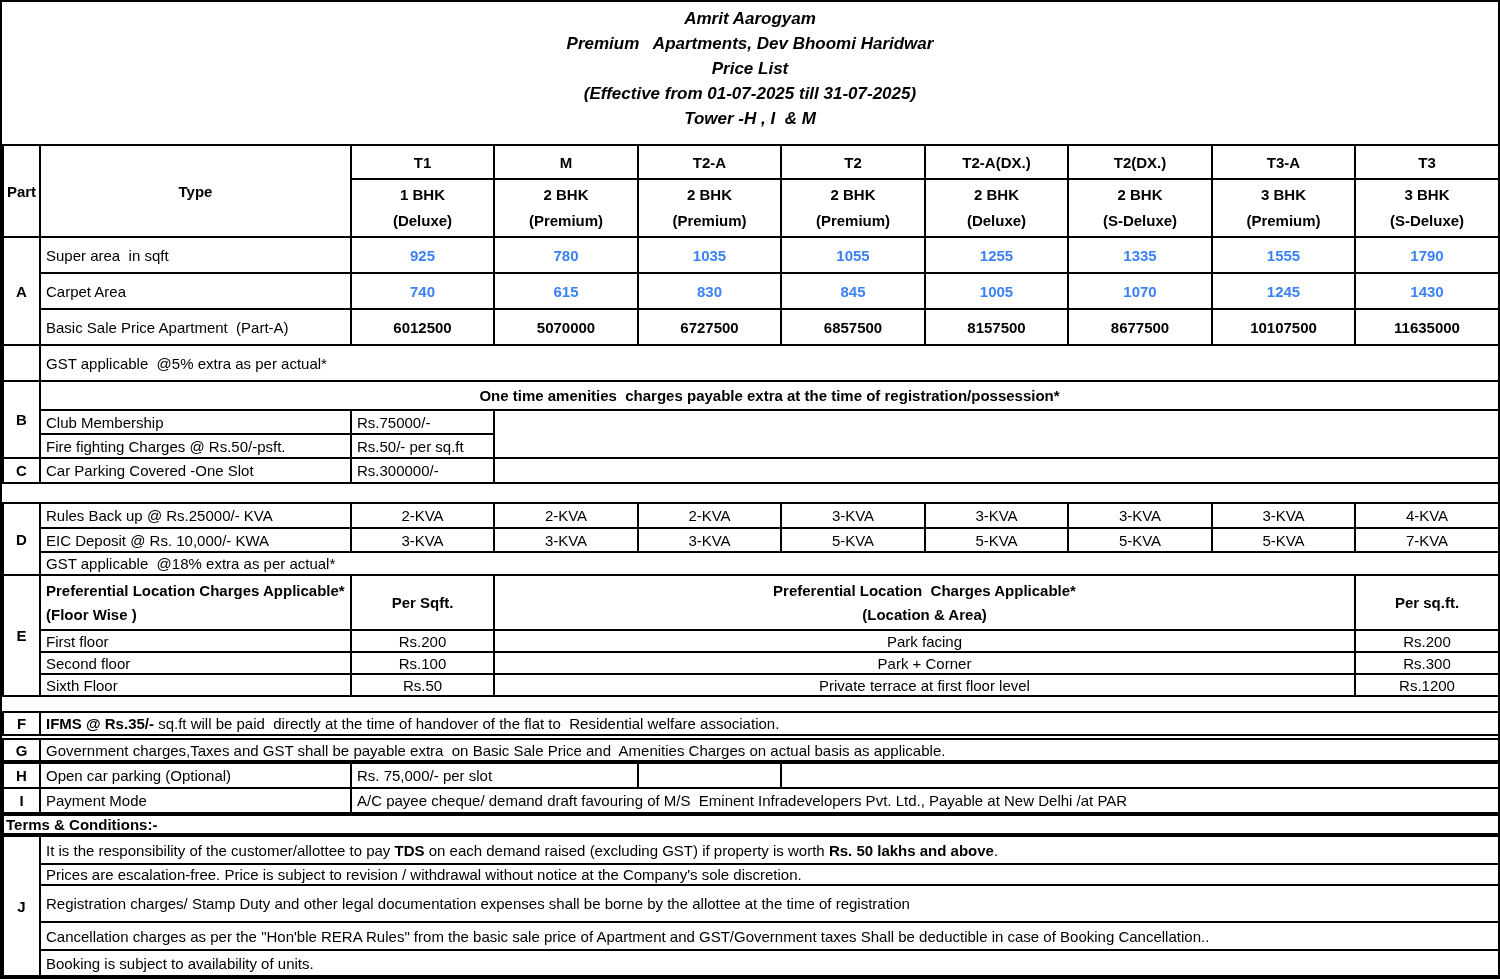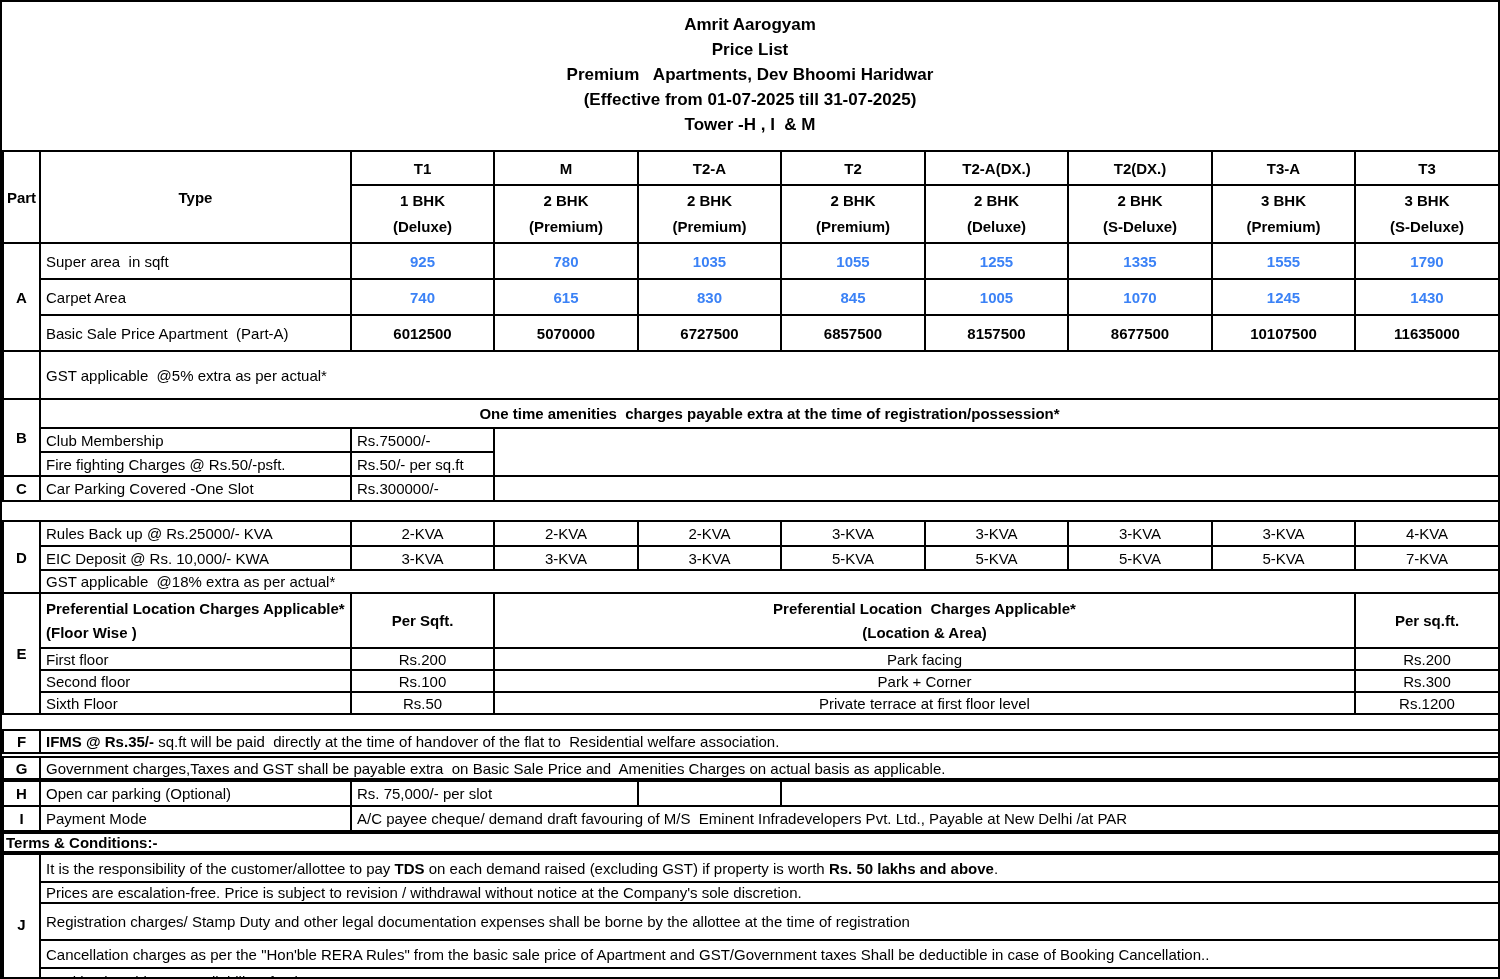--- a/index.html
+++ b/index.html
@@ -1,41 +1,41 @@
 <!DOCTYPE html>
 <html><head>
 <meta charset="utf-8">
 <style>
   html,body{margin:0;padding:0;background:#fff;}
   .page{
     width:1500px;height:979px;box-sizing:border-box;border:2px solid #000;
     font-family:"Liberation Sans",sans-serif;color:#000;overflow:hidden;background:#fff;
   }
-  .title{ text-align:center; padding-top:10px; height:138px; }
+  .title{ text-align:center; padding-top:4px; height:138px;font-style:italic; }
   .title div{ font-weight:bold; font-size:17px; line-height:25px; white-space:pre; }
   table.t{ border-collapse:collapse; table-layout:fixed; width:1496px; }
   table.t td{ border:2px solid #000; font-size:15px; padding:0 5px; white-space:pre; overflow:hidden; vertical-align:middle; }
   .c{ text-align:center; padding:0 !important; }
   .b{ font-weight:bold; }
   .red{ color:#3b82f6; font-weight:bold; }
   .lbl{ font-weight:normal; font-size:14px; }
   .sm{ font-size:14px; }
   .two span{ display:block; line-height:26px; }
   .two2 span{ display:block; line-height:24px; }
   .gap18{ height:18px; } .gap14{ height:14px; } .gap2{ height:2px; } .gap3{ height:3px; }
 </style>
 </head>
 <body>
 
 <div class="page">
 
   <div class="title">
     <div>Amrit Aarogyam</div>
+    <div>Premium   Apartments, Dev Bhoomi Haridwar</div>
     <div>Price List</div>
-    <div>Premium   Apartments, Dev Bhoomi Haridwar</div>
     <div>(Effective from 01-07-2025 till 31-07-2025)</div>
     <div>Tower -H , I  &amp; M</div>
   </div>
 
   <table class="t">
     <colgroup>
       <col style="width:37px">
         <col style="width:311px">
       <col style="width:143px">
         <col style="width:144px">
@@ -96,21 +96,21 @@
       <td class="lbl">Basic Sale Price Apartment  (Part-A)</td>
       <td class="c b">6012500</td>
       <td class="c b">5070000</td>
       <td class="c b">6727500</td>
       <td class="c b">6857500</td>
       <td class="c b">8157500</td>
       <td class="c b">8677500</td>
       <td class="c b">10107500</td>
       <td class="c b">11635000</td>
     </tr>
-    <tr style="height:48px">
+    <tr style="height:36px">
       <td></td>
       <td colspan="9">GST applicable  @5% extra as per actual*</td>
     </tr>
     <tr style="height:29px">
       <td rowspan="3" class="c b sm">B</td>
       <td colspan="9" class="c b">One time amenities  charges payable extra at the time of registration/possession*</td>
     </tr>
     <tr style="height:24px">
       <td>Club Membership</td>
       <td>Rs.75000/-</td>

